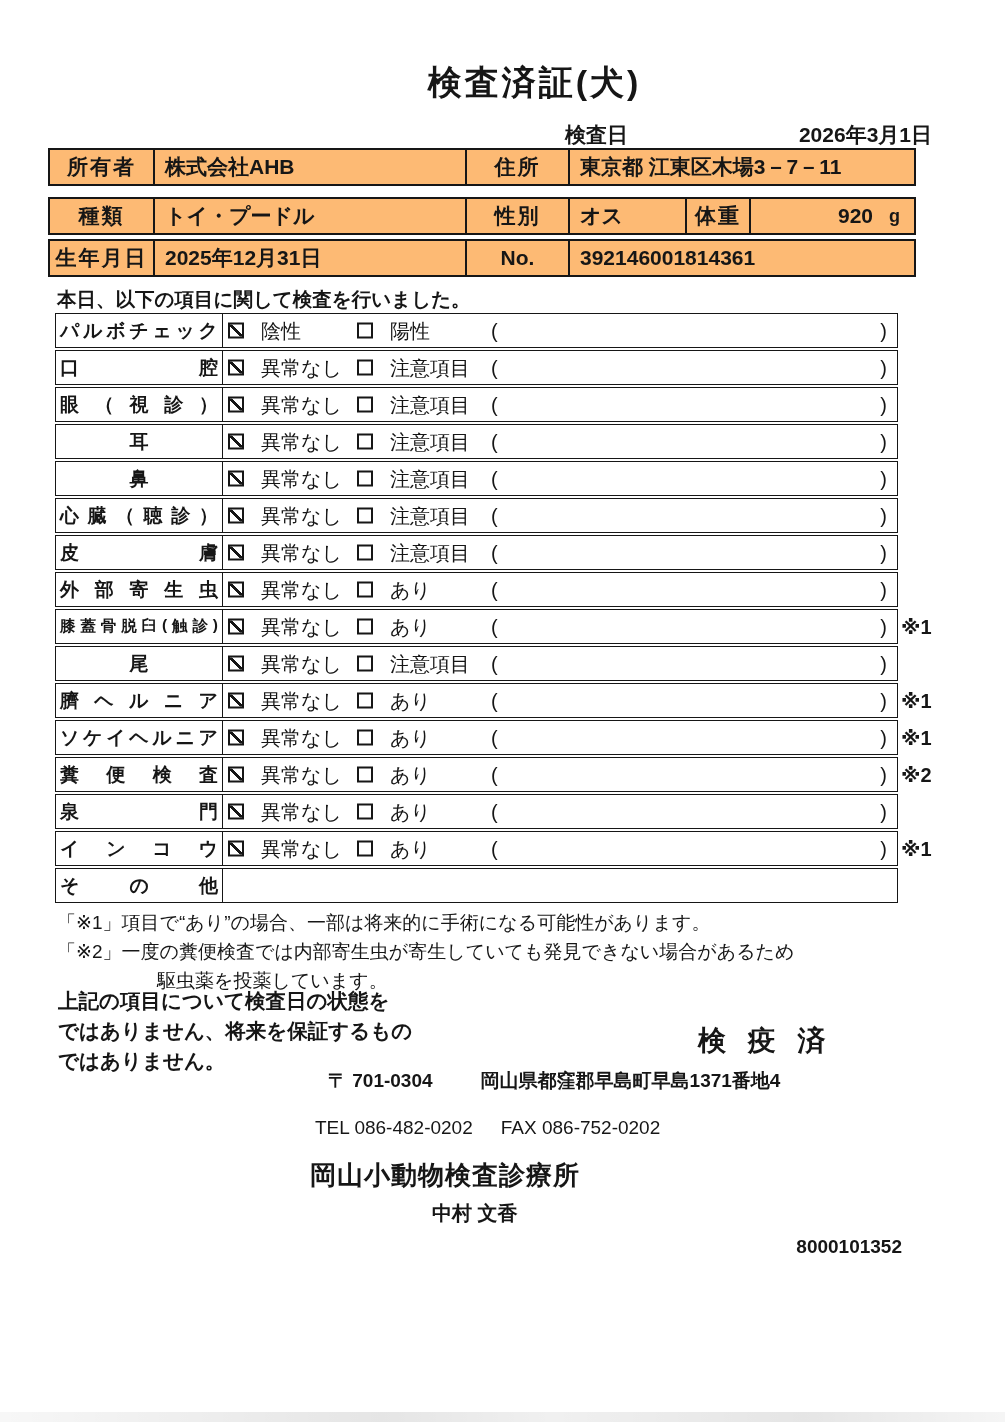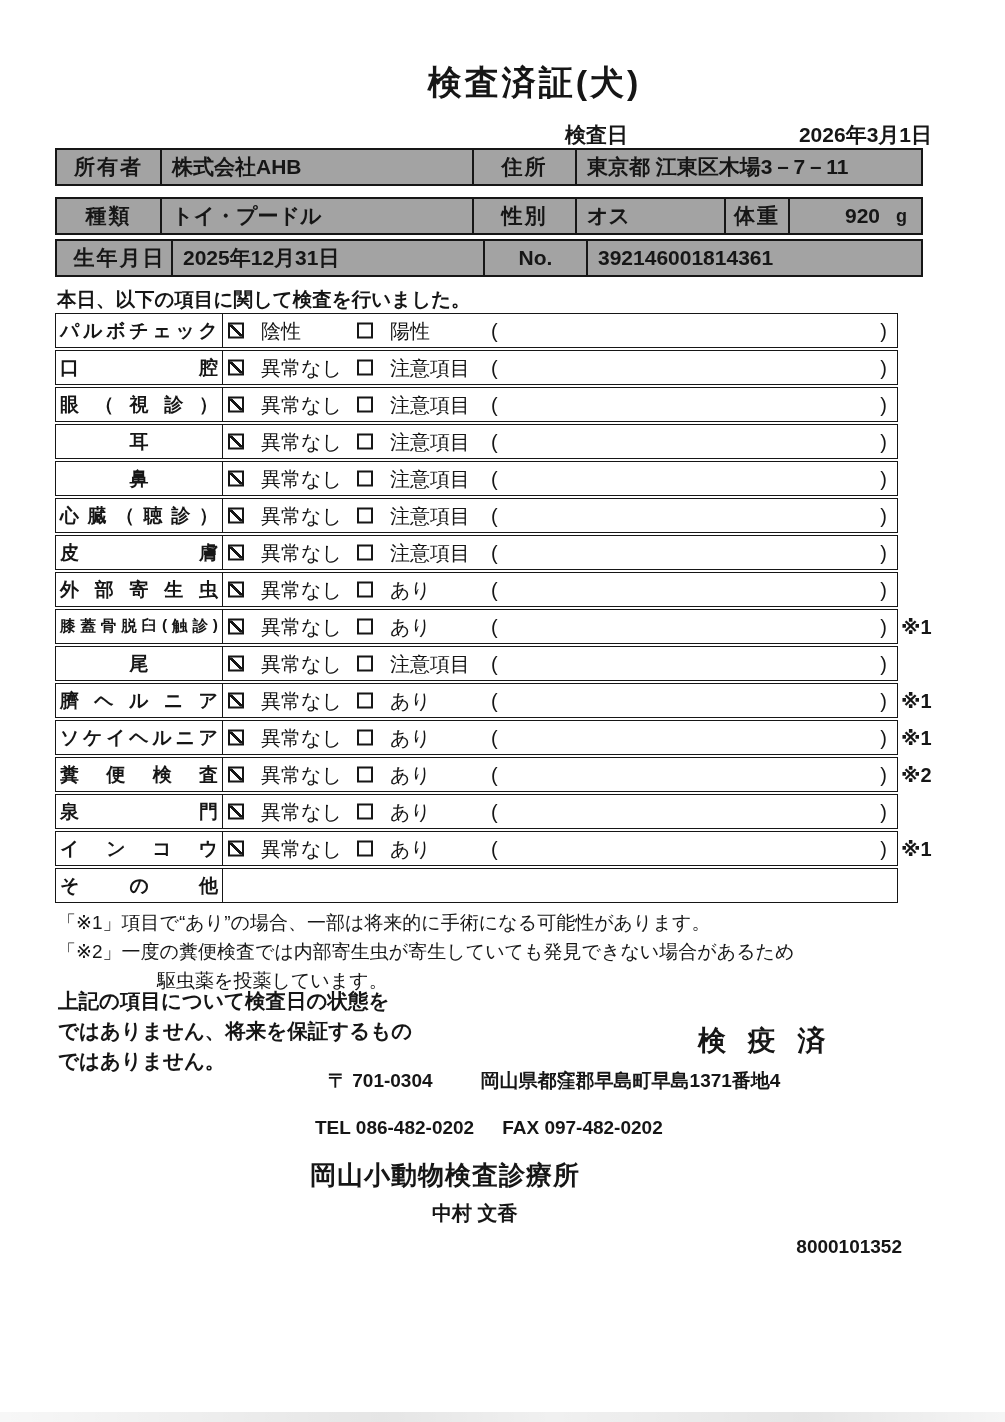--- a/index.html
+++ b/index.html
@@ -14,34 +14,34 @@
   }
   .title {
     position:absolute; top:60px; left:0; width:100%;
     text-align:center; font-size:34px; font-weight:700; letter-spacing:3px;margin-left:32px;
   }
   .insp-date-label { position:absolute; top:121px; left:565px; font-size:21px; font-weight:600; }
   .insp-date-value { position:absolute; top:121px; right:73px; font-size:21px; font-weight:600; }
 
   
   .hrow {
-    position:absolute; left:55px; width:868px; height:38px;
-    display:flex; border:2px solid #161616; background:#a3a3a3;text-align:right;
+    position:absolute; left:48px; width:868px; height:38px;
+    display:flex; border:2px solid #161616; background:#fdba74;text-align:right;
   }
   .t-owner { top:148px; }
   .t-pet1  { top:197px; }
-  .t-pet2  { top:239px;padding-left:11px; }
+  .t-pet2  { top:239px; }
   .hc { display:flex; align-items:center; border-left:2px solid #161616; font-size:21px; font-weight:600; }
   .hc:first-child { border-left:none; }
   .hc.lab { justify-content:center; letter-spacing:2px; }
   .hc.val { padding-left:10px; }
   .w-lab  { width:103px; }
   .w-val  { width:312px; }
   .w-sex  { width:117px; }
-  .w-wlab { width:64px; letter-spacing:0;margin-left:32px; }
+  .w-wlab { width:64px; letter-spacing:0; }
   .w-rest { flex:1; }
   .weight-cell { justify-content:flex-end; padding-right:14px; gap:16px; }
   .weight-cell .unit { font-size:18px; }
 
   .intro { position:absolute; top:286px; left:57px; font-size:19.5px; font-weight:600; }
 
   
   .exam { position:absolute; top:313px; left:55px; width:843px; }
   .exam-row {
     position:relative; height:35px; border:1px solid #161616;
@@ -72,21 +72,21 @@
   }
 
   .notes { position:absolute; left:57px; top:908px; font-size:19px; font-weight:500; line-height:29px; }
   .notes .indent { padding-left:100px; }
 
   .disclaimer { position:absolute; left:58px; top:986px; font-size:20.5px; font-weight:700; line-height:30px; }
 
   .stamp { position:absolute; left:698px; top:1022px; font-size:28px; font-weight:600; letter-spacing:7px; white-space:nowrap; }
 
   .postal { position:absolute; left:300px; top:1068px; font-size:19px; font-weight:600; display:flex; gap:48px; white-space:nowrap;margin-left:28px; }
-  .telfax { position:absolute; left:315px; top:1117px; font-size:19px; font-weight:700; display:flex; gap:28px; white-space:nowrap; }
+  .telfax { position:absolute; left:315px; top:1117px; font-size:19px; font-weight:400; display:flex; gap:28px; white-space:nowrap; }
   .clinic { position:absolute; left:310px; top:1158px; font-size:26px; font-weight:600; letter-spacing:1px; }
   .examiner { position:absolute; left:432px; top:1200px; font-size:20px; font-weight:600; }
   .serial { position:absolute; right:103px; top:1236px; font-size:19px; font-weight:600; }
 
   .scan-smudge {
     position:absolute; bottom:0; left:0; right:0; height:10px;
     background:linear-gradient(to right,
       rgba(0,0,0,0.03), rgba(0,0,0,0.10) 38%, rgba(0,0,0,0.06) 55%,
       rgba(0,0,0,0.10) 80%, rgba(0,0,0,0.04));
   }
@@ -513,21 +513,21 @@
 
   <div class="stamp">検 疫 済</div>
 
   <div class="postal">
     <span>〒 701-0304</span>
     <span>岡山県都窪郡早島町早島1371番地4</span>
   </div>
 
   <div class="telfax">
     <span>TEL 086-482-0202</span>
-    <span>FAX 097-482-0202</span>
+    <span>FAX 086-752-0202</span>
   </div>
 
   <div class="clinic">岡山小動物検査診療所</div>
   <div class="examiner">中村 文香</div>
   <div class="serial">8000101352</div>
 
   <div class="scan-smudge"></div>
 </div>
 
 </body></html>

